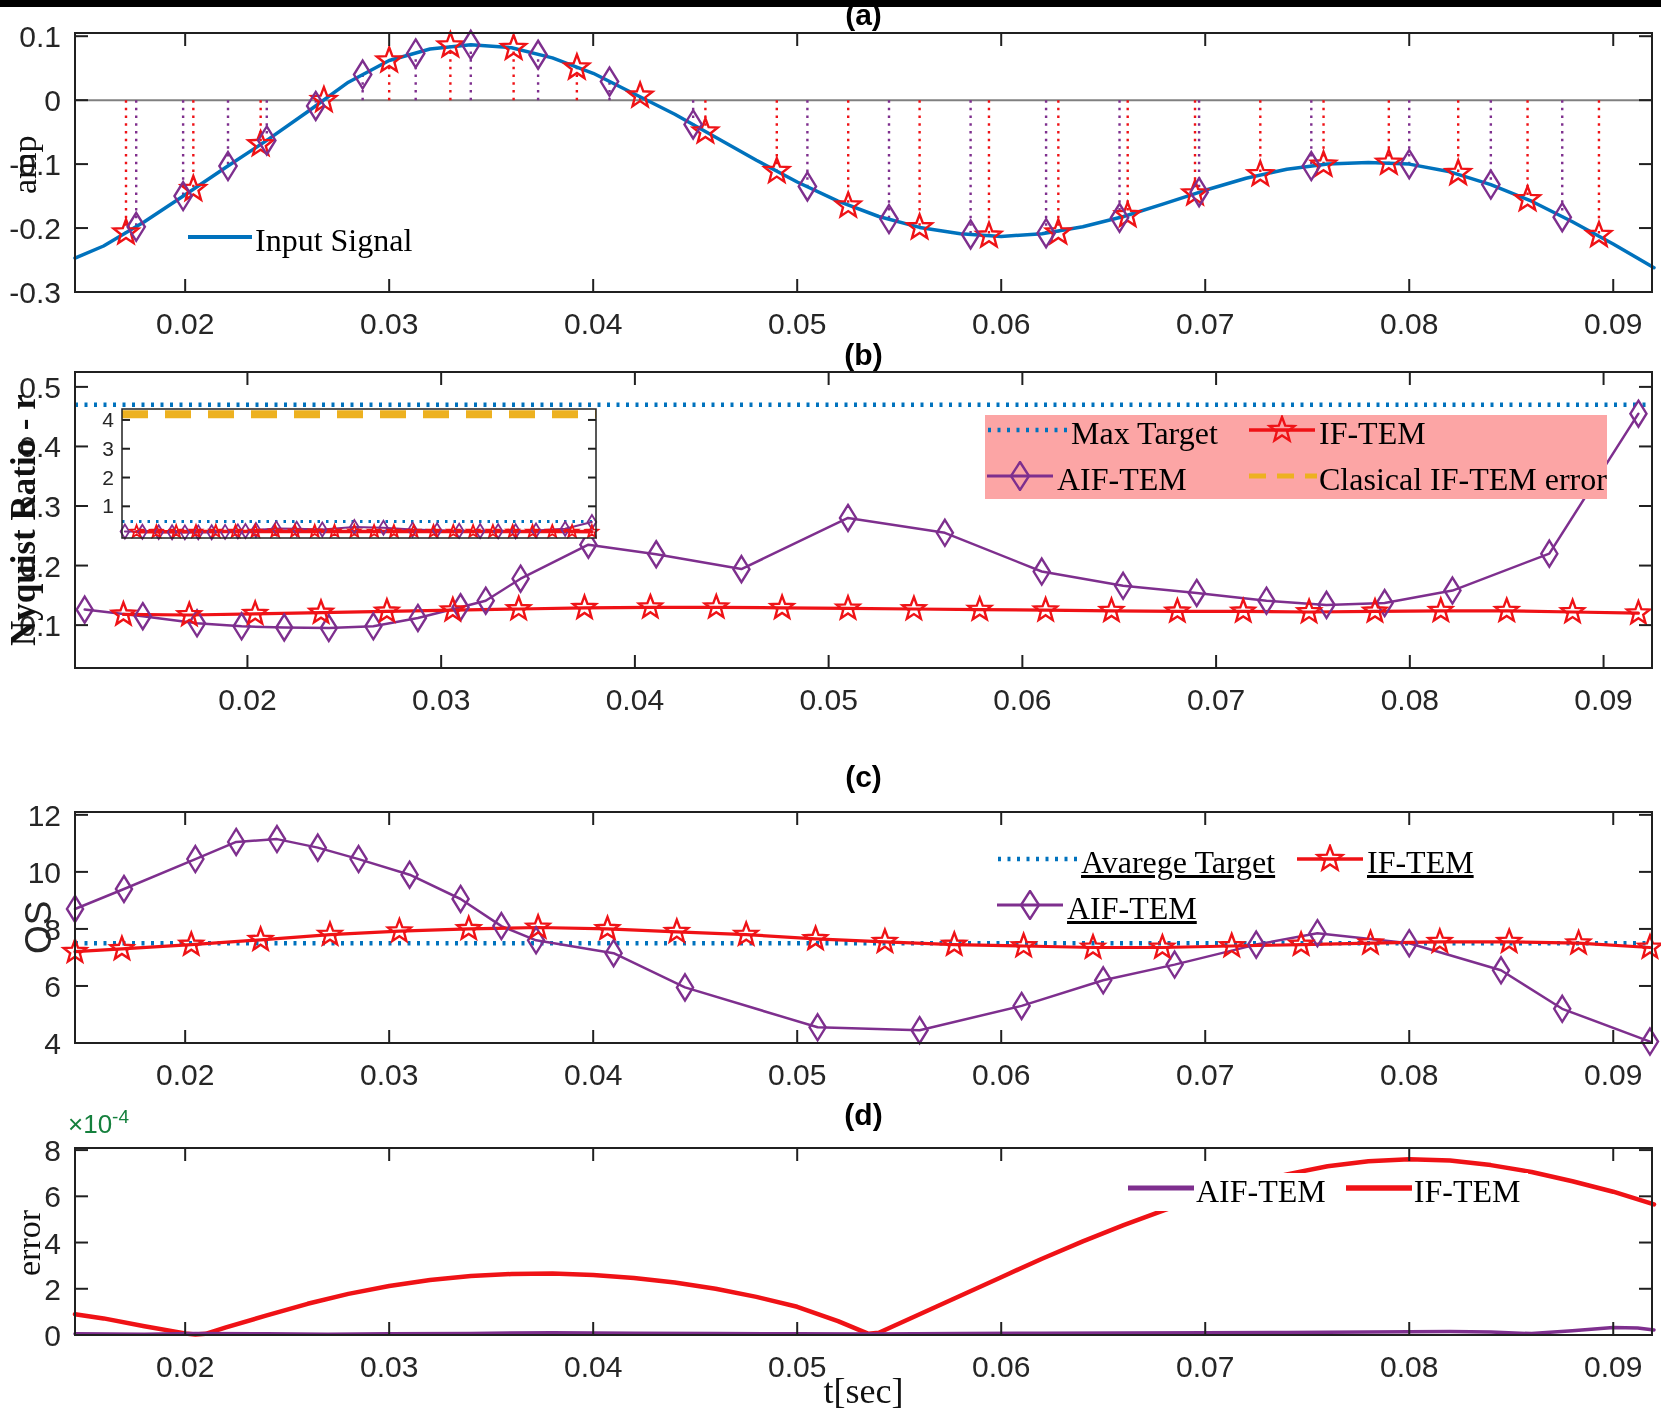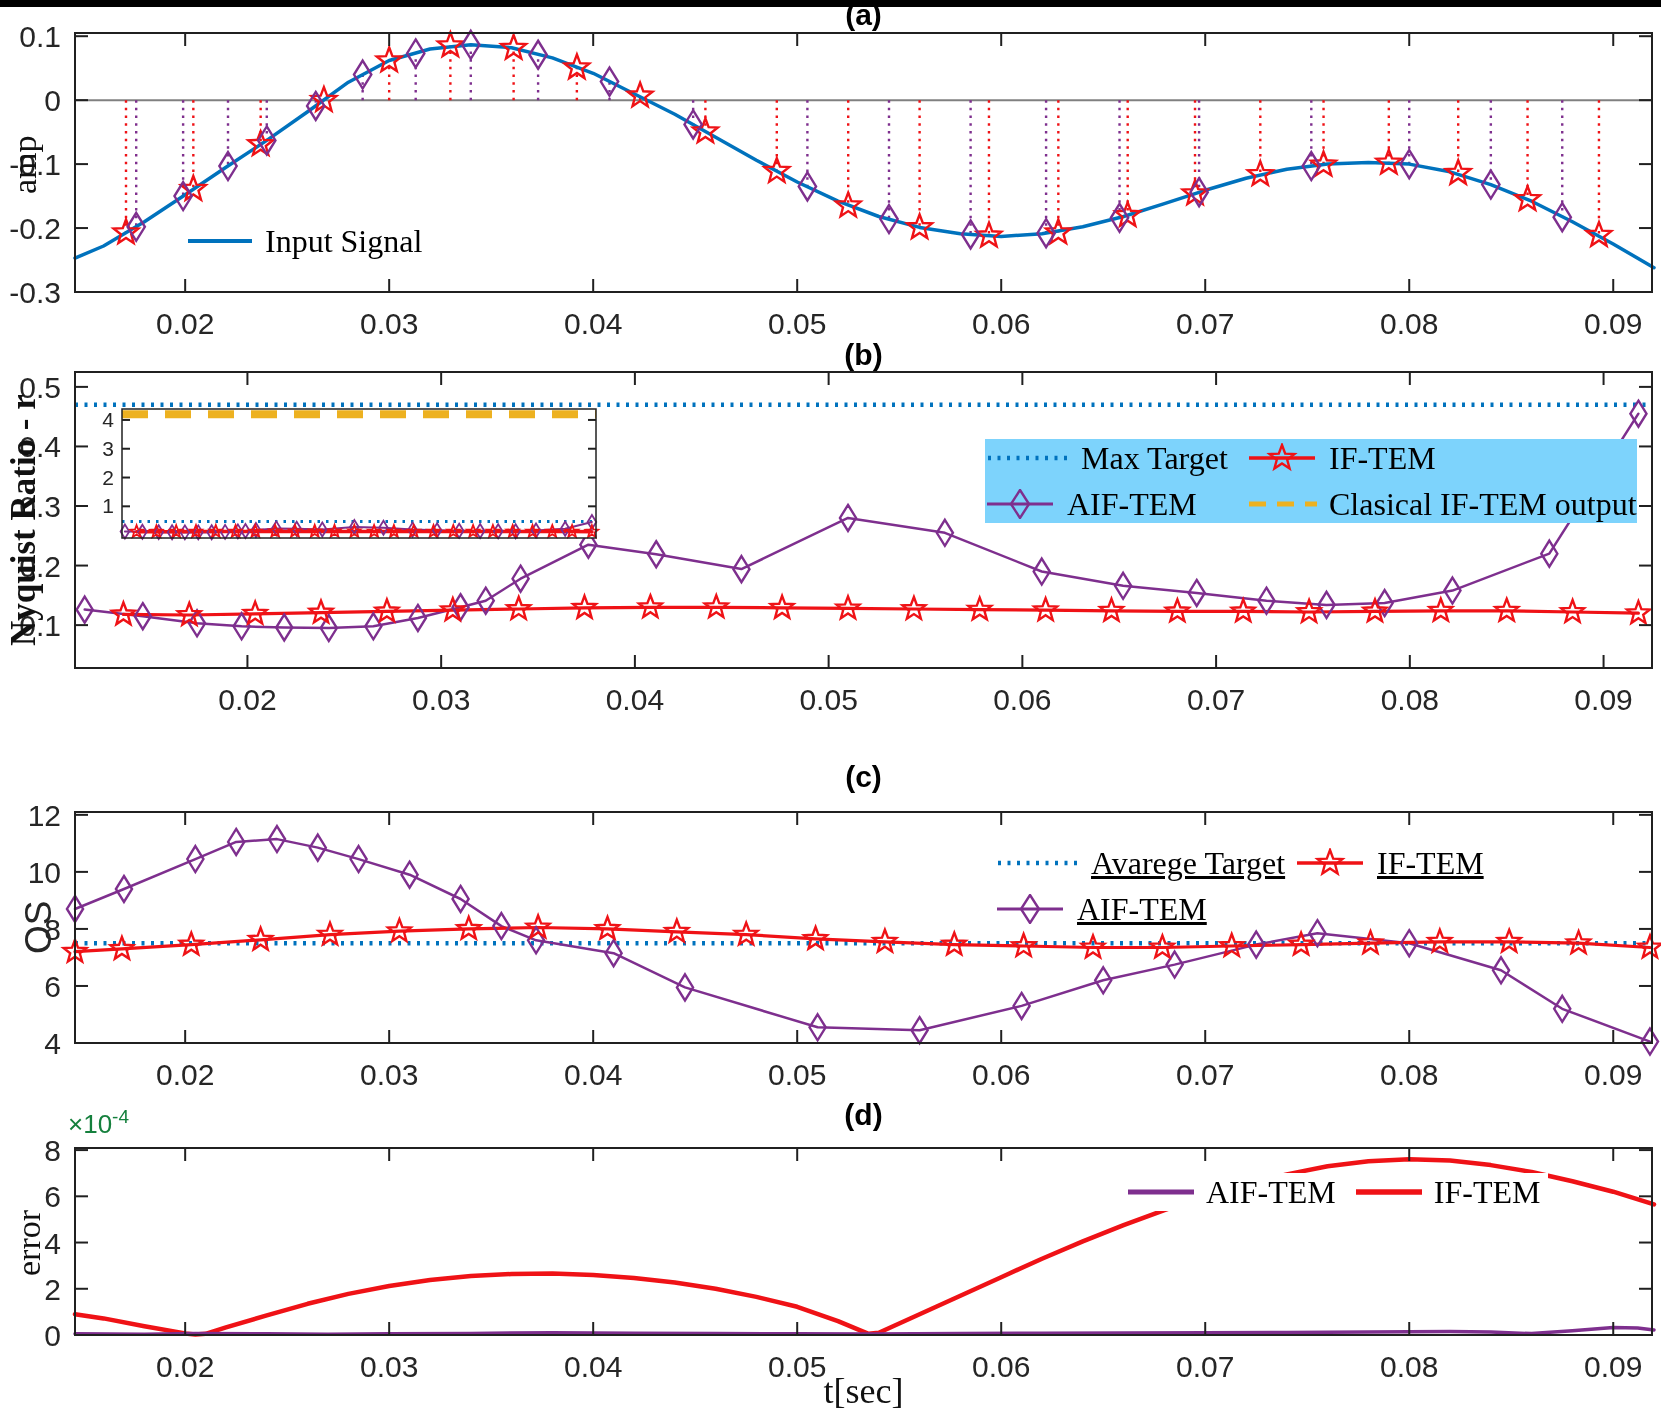--- a/index.html
+++ b/index.html
@@ -12,24 +12,24 @@
   .ylab{position:absolute;writing-mode:vertical-rl;transform:rotate(180deg);
         display:flex;align-items:center;justify-content:center;
         font:34px "Liberation Serif",serif;color:#111;}
   .ylab-b{font-weight:bold;font-size:35px;}
   .ylab-c{font-family:"Liberation Sans",sans-serif;font-size:37px;color:#262626;}
   .xlab{position:absolute;left:75px;width:1577px;text-align:center;
         font:36px "Liberation Serif",serif;color:#111;}
   .mult{position:absolute;font:26px "Liberation Sans",sans-serif;color:#15803d;}
   .mult sup{font-size:19px;}
   .legend{position:absolute;display:grid;font:32px "Liberation Serif",serif;color:#000;}
-  .litem{display:flex;align-items:center;gap:10px;white-space:nowrap;height:38px;}
+  .litem{display:flex;white-space:nowrap;height:38px;}
   .litem svg{flex:0 0 auto;}
   .lg-a{left:185px;top:222px;grid-template-columns:324px auto;row-gap:1px;}
-  .lg-b{left:985px;top:439px;grid-template-columns:262px auto;row-gap:8px;background:#7dd3fc;}
+  .lg-b{left:985px;top:415px;grid-template-columns:262px auto;row-gap:8px;background:#fca5a5;}
   .lg-c{left:995px;top:844px;grid-template-columns:300px auto;row-gap:8px;text-decoration:underline;}
   .lg-d{left:1118px;top:1173px;grid-template-columns:auto auto;column-gap:18px;background:#fff;padding:0 8px;}
   .tick{font:30px "Liberation Sans",sans-serif;fill:#262626;}
   .tick-sm{font:21px "Liberation Sans",sans-serif;fill:#262626;}
   i{font-family:"Liberation Serif",serif;}
   sub{font-size:22px;}
 </style>
 </head>
 <body>
 
@@ -545,21 +545,21 @@
       <svg width="72" height="30">
         <line x1="2" y1="15" x2="68" y2="15" stroke="#7E2F8E" stroke-width="2.8"></line>
         <polygon points="35,1 44,15 35,29 26,15" fill="none" stroke="#7E2F8E" stroke-width="2.4"></polygon>
       </svg>
       <span>AIF-TEM</span>
     </span>
     <span class="litem">
       <svg width="72" height="30">
           <line x1="2" y1="15" x2="70" y2="15" stroke="#EDB120" stroke-width="5" stroke-dasharray="17 11"></line>
         </svg>
-      <span>Clasical IF-TEM output</span>
+      <span>Clasical IF-TEM error</span>
     </span>
   </div>
 
   <div class="legend lg-c">
     <span class="litem">
       <svg width="86" height="30">
           <line x1="3" y1="15" x2="83" y2="15" stroke="#0072BD" stroke-width="4.5" stroke-dasharray="3 6.5"></line>
         </svg>
       <span>Avarege Target</span>
     </span>

